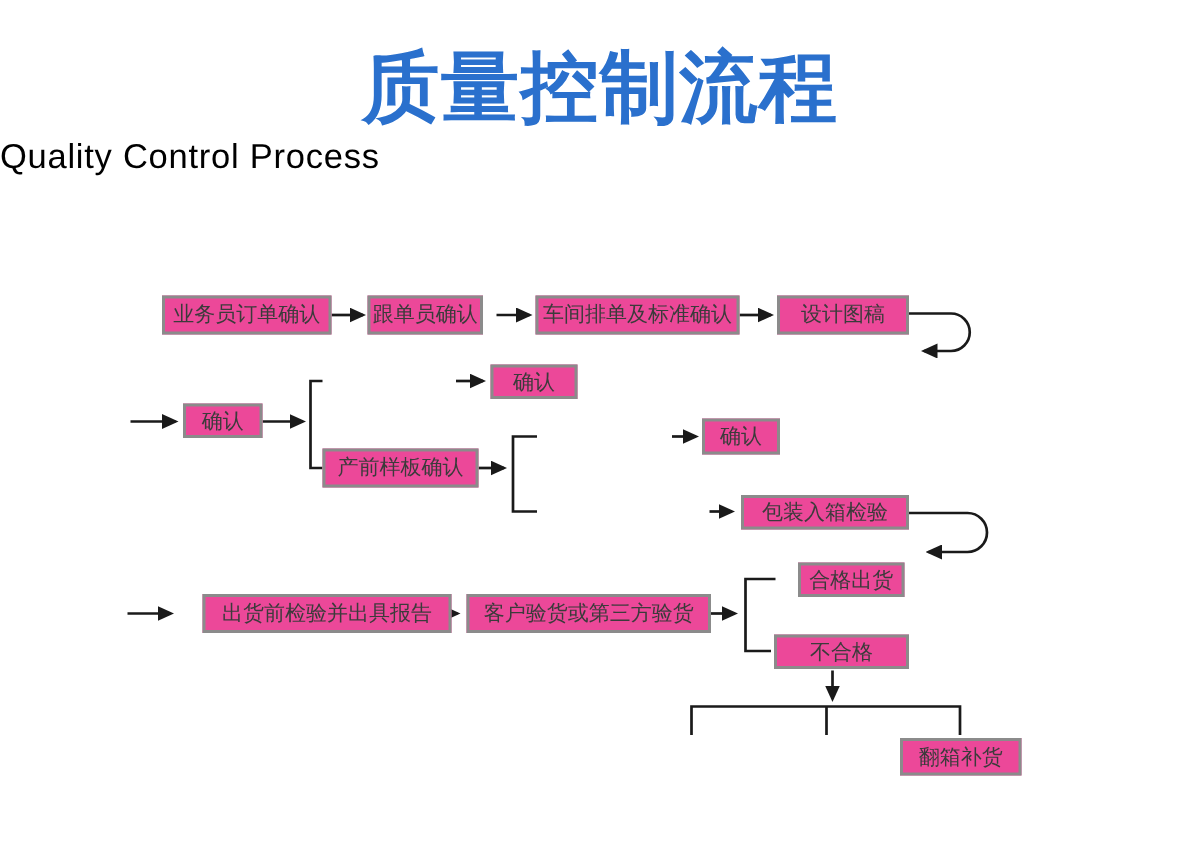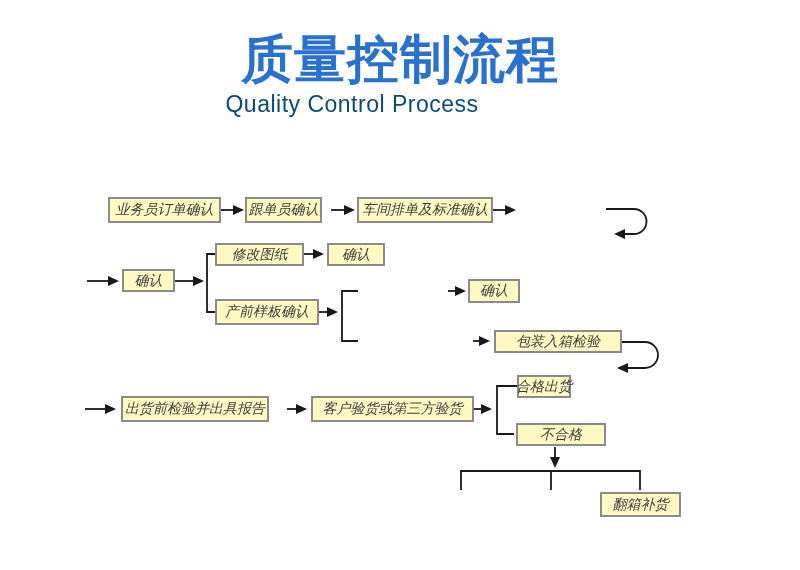--- a/index.html
+++ b/index.html
@@ -5,29 +5,29 @@
   html,body{margin:0;padding:0;background:#ffffff;}
   .canvas{
     position:relative;width:800px;height:570px;background:#ffffff;overflow:hidden;
     font-family:"Liberation Sans","DejaVu Sans",sans-serif;
   }
   .title{
     position:absolute;top:30px;left:0;width:800px;text-align:center;
     font-size:52px;line-height:1.15;font-weight:900;color:#2a70cd;letter-spacing:1px;
   }
   .subtitle{
-    position:absolute;top:91px;left:0;width:704px;text-align:center;
-    font-size:23px;font-weight:400;color:#0c4a6e;letter-spacing:0.5px;
+    position:absolute;top:91px;left:0;width:704px;
+    font-size:23px;font-weight:400;color:#000000;letter-spacing:0.5px;
   }
   .connectors{position:absolute;left:0;top:0;}
   .node{
-    position:absolute;box-sizing:border-box;background:#fef9c3;
+    position:absolute;box-sizing:border-box;background:#ec4899;
     border:2px solid #8b8b8b;
     display:flex;align-items:center;justify-content:center;
-    font-size:14px;color:#3b3b3b;white-space:nowrap;font-style:italic;
+    font-size:14px;color:#3b3b3b;white-space:nowrap;
   }
 </style>
 </head>
 <body>
 
 <div class="canvas">
 
   <div class="title">质量控制流程</div>
   <div class="subtitle">Quality Control Process</div>
 
@@ -59,28 +59,28 @@
       <path d="M474,409 H490" marker-end="url(#ah)"></path>
       <path d="M517,386 H497 V434 H514"></path>
       <path d="M555,447 V466" marker-end="url(#ah)"></path>
       <path d="M461,490 V471 H640 V490 M551,471 V490"></path>
     </g>
   </svg>
 
   <div class="node" style="left:108px;top:197px;width:113px;height:26px">业务员订单确认</div>
   <div class="node" style="left:245px;top:197px;width:77px;height:26px">跟单员确认</div>
   <div class="node" style="left:357px;top:197px;width:136px;height:26px">车间排单及标准确认</div>
+  <div class="node" style="left:518px;top:197px;width:88px;height:26px">设计图稿</div>
 
   <div class="node" style="left:122px;top:269px;width:53px;height:23px">确认</div>
-  <div class="node" style="left:215px;top:243px;width:89px;height:23px">修改图纸</div>
   <div class="node" style="left:327px;top:243px;width:58px;height:23px">确认</div>
   <div class="node" style="left:215px;top:299px;width:104px;height:26px">产前样板确认</div>
   <div class="node" style="left:468px;top:279px;width:52px;height:24px">确认</div>
-  <div class="node" style="left:494px;top:330px;width:128px;height:23px">包装入箱检验</div>
+  <div class="node" style="left:494px;top:330px;width:112px;height:23px">包装入箱检验</div>
 
-  <div class="node" style="left:121px;top:396px;width:148px;height:26px">出货前检验并出具报告</div>
+  <div class="node" style="left:135px;top:396px;width:166px;height:26px">出货前检验并出具报告</div>
   <div class="node" style="left:311px;top:396px;width:163px;height:26px">客户验货或第三方验货</div>
-  <div class="node" style="left:517px;top:375px;width:54px;height:23px">合格出货</div>
+  <div class="node" style="left:532px;top:375px;width:71px;height:23px">合格出货</div>
   <div class="node" style="left:516px;top:423px;width:90px;height:23px">不合格</div>
 
   <div class="node" style="left:600px;top:492px;width:81px;height:25px">翻箱补货</div>
 
 </div>
 
 </body></html>

